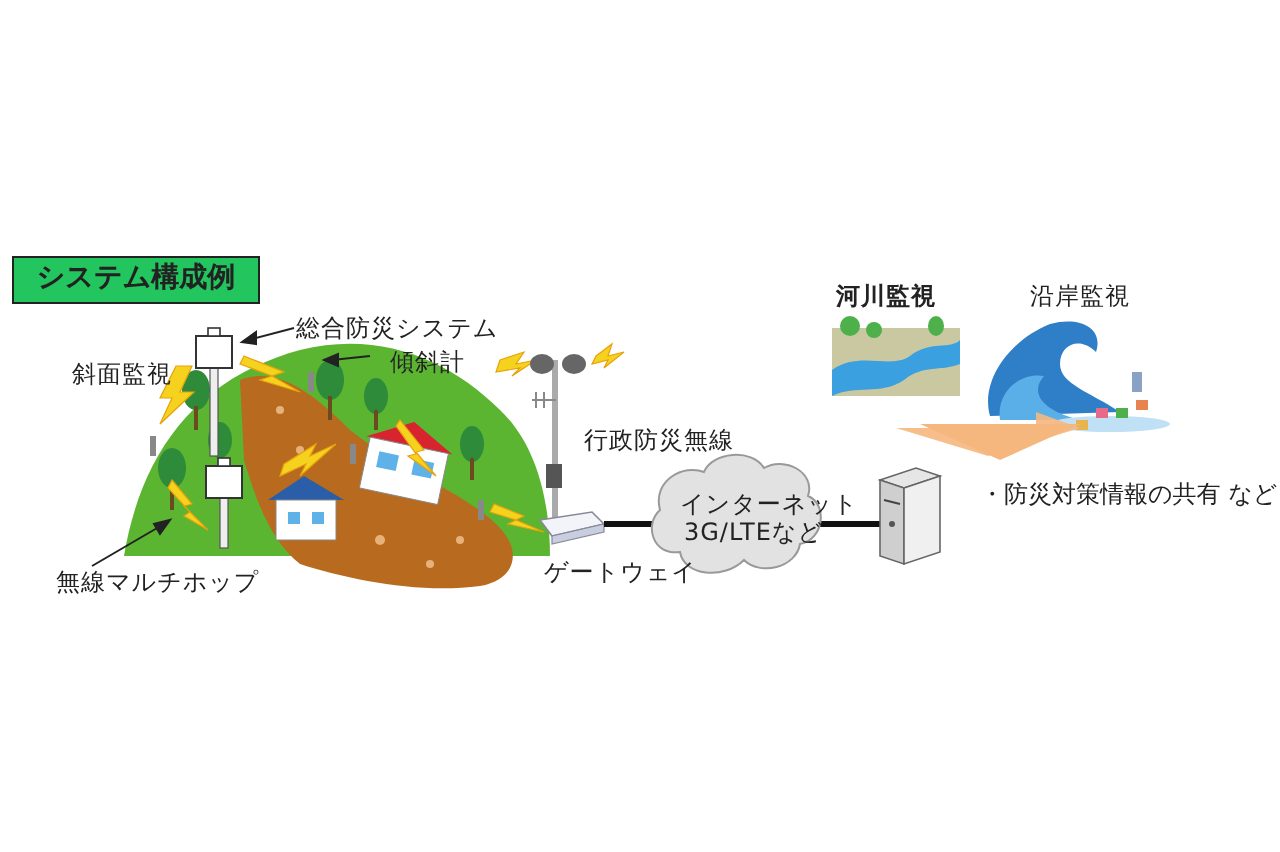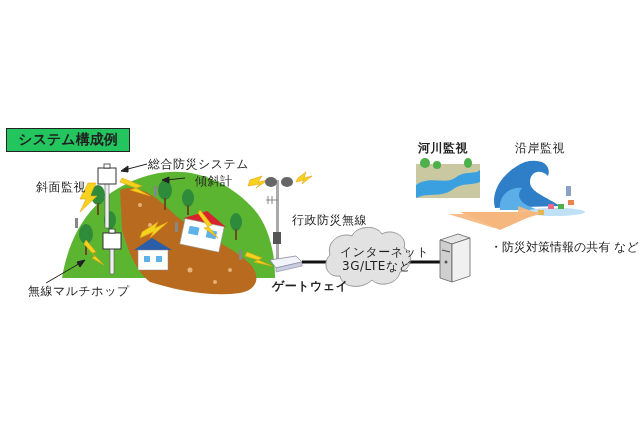--- a/index.html
+++ b/index.html
@@ -158,21 +158,21 @@
     <line x1="442" y1="250" x2="450" y2="252" stroke="#444" stroke-width="1"></line>
   </g>
 </svg>
 </div>
 
 <div class="abs lbl" style="left:36px;top:158px;margin-top:21px;">斜面監視</div>
 <div class="abs lbl" style="left:148px;top:156px;">総合防災システム</div>
 <div class="abs lbl" style="left:195px;top:173px;">傾斜計</div>
 <div class="abs lbl" style="left:28px;top:283px;text-align:right;">無線マルチホップ</div>
 <div class="abs lbl" style="left:292px;top:212px;">行政防災無線</div>
-<div class="abs lbl" style="left:272px;top:278px;font-weight:bold;">ゲートウェイ</div>
+<div class="abs lbl" style="left:272px;top:278px;">ゲートウェイ</div>
 <div class="abs lbl" style="left:340px;top:244px;">インターネット</div>
 <div class="abs lbl" style="left:342px;top:258px;">3G/LTEなど</div>
 <div class="abs lbl" style="left:418px;top:140px;font-weight:bold;">河川監視</div>
 <div class="abs lbl" style="left:515px;top:140px;font-weight:normal;">沿岸監視</div>
 
 <div class="abs info" style="left:490px;top:240px;">
   <div>・防災対策情報の共有 など</div>
 </div>
 
 </body></html>

